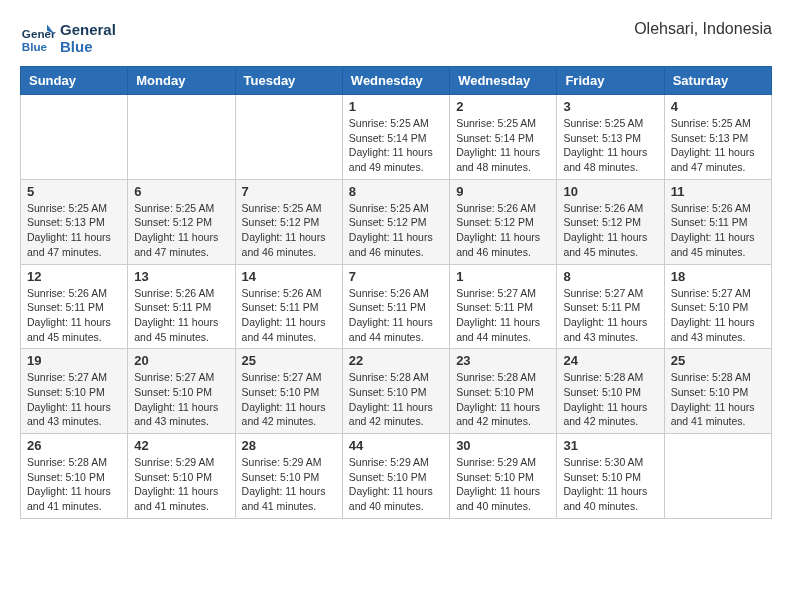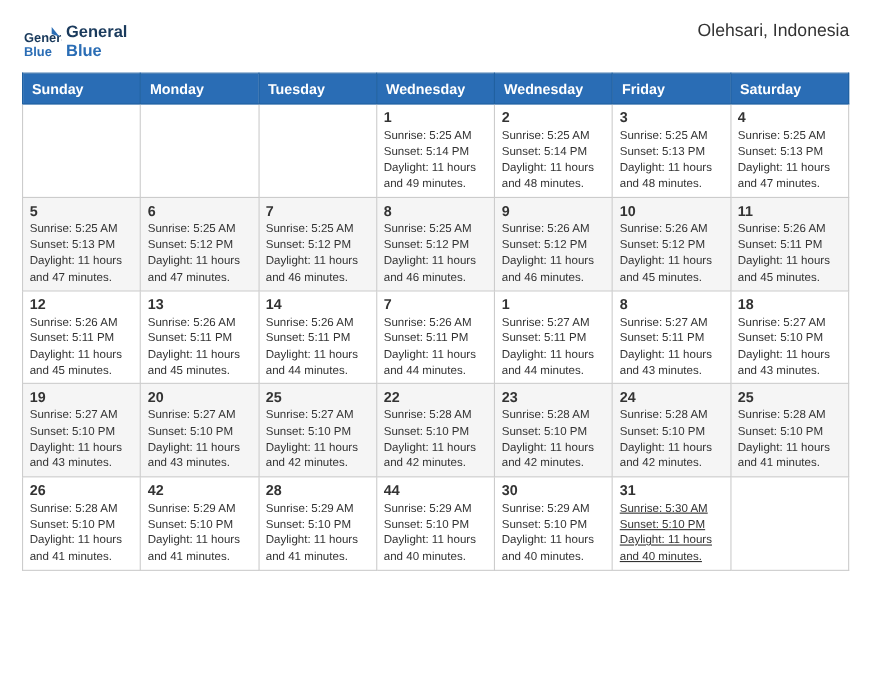--- a/index.html
+++ b/index.html
@@ -329,21 +329,21 @@
         </td>
         <td>
           <span class="day-number">30</span>
           <div class="day-info" style="white-space: pre-line;">Sunrise: 5:29 AM
 Sunset: 5:10 PM
 Daylight: 11 hours
 and 40 minutes.</div>
         </td>
         <td>
           <span class="day-number">31</span>
-          <div class="day-info" style="white-space: pre-line; text-decoration: underline;">Sunrise: 5:30 AM
+          <div class="day-info" style="white-space: pre-line;">Sunrise: 5:30 AM
 Sunset: 5:10 PM
 Daylight: 11 hours
 and 40 minutes.</div>
         </td>
         <td class="empty-cell"></td>
       </tr>
     </tbody>
 </table>
 
 </body></html>

